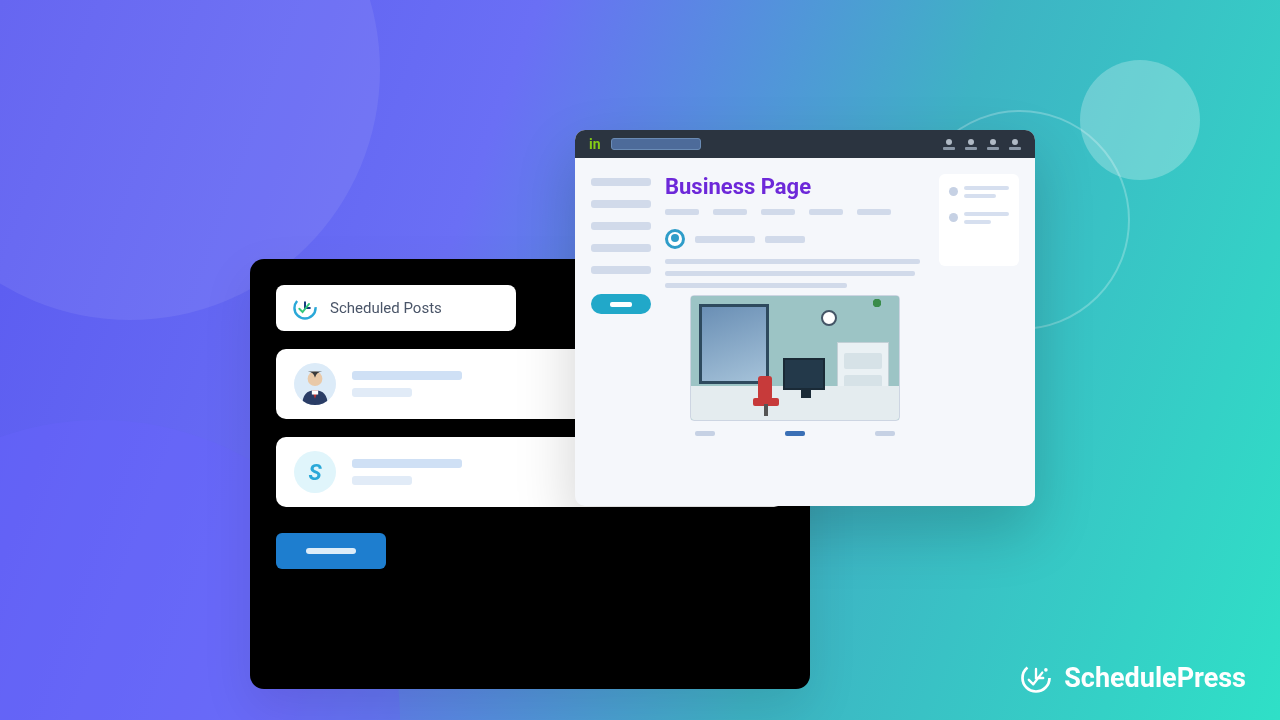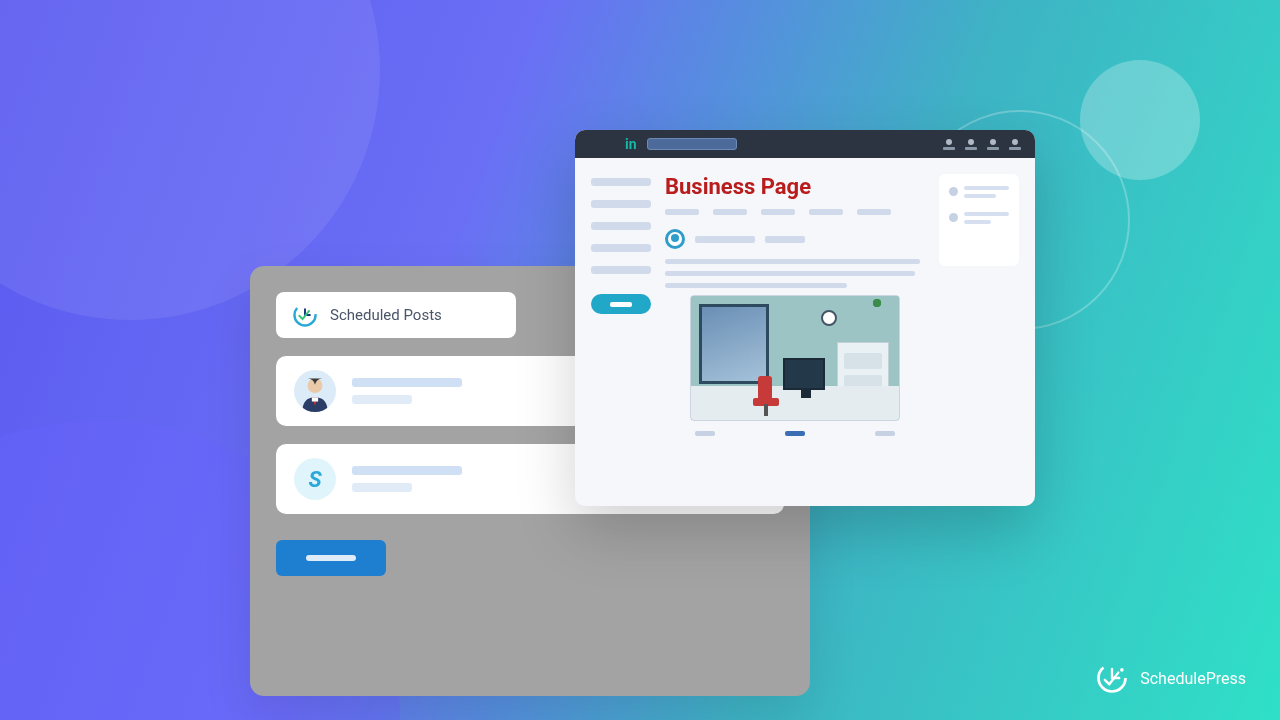--- a/index.html
+++ b/index.html
@@ -37,23 +37,23 @@
     position: absolute;
     width: 600px; height: 600px;
     border-radius: 50%;
     background: rgba(106,100,255,0.35);
     bottom: -300px; left: -200px;
   }
 
   
   .sp-panel {
     position: absolute;
-    top: 266px; left: 250px;
+    top: 259px; left: 250px;
     width: 560px; height: 430px;
-    background: #a3a3a3;
+    background: #000000;
     border-radius: 14px;
     padding: 26px;
     box-shadow: 0 20px 50px rgba(0,0,0,0.10);
   }
   .sp-title-card {
     background: #fff;
     border-radius: 8px;
     padding: 10px 16px;
     display: flex;
     align-items: center;
@@ -132,35 +132,35 @@
     width: 460px; height: 376px;
     background: #f5f7fb;
     border-radius: 10px;
     overflow:hidden;
     box-shadow: 0 25px 60px rgba(0,0,0,0.18);
   }
   .li-topbar{
     background:#2b3440;height:28px;
     display:flex;align-items:center;padding:0 14px;gap:10px;
   }
-  .li-topbar .in{color:#14b8a6;font-weight:700;font-size:14px;margin-left:36px;}
+  .li-topbar .in{color:#84cc16;font-weight:700;font-size:14px;}
   .li-search{width:90px;height:12px;border-radius:3px;background:#4d6b9a;border:1px solid #6a8bb5;}
   .li-topbar .spacer{flex:1;}
   .li-nav-ico{display:flex;flex-direction:column;align-items:center;gap:2px;}
   .li-nav-ico .dot{width:6px;height:6px;border-radius:50%;background:#b0bac5;}
   .li-nav-ico .bar{width:12px;height:3px;background:#8a97a6;border-radius:1px;}
 
   .li-body{display:flex;padding:16px 16px 10px 16px;gap:14px;height:calc(100% - 28px);}
   .li-side{width:60px;display:flex;flex-direction:column;gap:14px;padding-top:4px;}
   .li-side .sline{height:8px;border-radius:3px;background:#d1daea;}
   .li-side .sbtn{height:20px;border-radius:10px;background:#21a8c9;margin-top:6px;display:flex;align-items:center;justify-content:center;}
   .li-side .sbtn .ph{width:22px;height:5px;background:#fff;border-radius:2px;}
 
   .li-main{flex:1;}
-  .li-title{color:#b91c1c;font-weight:700;font-size:22px;margin-bottom:10px;}
+  .li-title{color:#6d28d9;font-weight:700;font-size:22px;margin-bottom:10px;}
   .li-tabrow{display:flex;gap:14px;margin-bottom:14px;}
   .li-tabrow .t{width:34px;height:6px;background:#d1daea;border-radius:2px;}
   .li-authorrow{display:flex;align-items:center;gap:10px;margin-bottom:10px;}
   .li-authorrow .aicon{width:20px;height:20px;border-radius:50%;border:3px solid #2f9dc9;background:#fff;position:relative;}
   .li-authorrow .aicon::after{content:"";position:absolute;width:8px;height:8px;border-radius:50%;background:#2f9dc9;top:2px;left:3px;}
   .li-authorrow .al{height:7px;background:#d1daea;border-radius:2px;}
   .li-para .pl{height:5px;background:#d1daea;border-radius:2px;margin-bottom:7px;}
 
   .li-image{
     margin-top:6px;width:210px;height:126px;border-radius:4px;
@@ -192,21 +192,21 @@
   .li-right .ritem{display:flex;gap:6px;align-items:flex-start;margin-bottom:10px;}
   .li-right .rdot{width:9px;height:9px;border-radius:50%;background:#c6d1e4;margin-top:1px;flex-shrink:0;}
   .li-right .rlines{flex:1;}
   .li-right .rl{height:4px;background:#d6dfef;border-radius:2px;margin-bottom:4px;}
 
   
   .brand{
     position:absolute;right:34px;bottom:24px;
     display:flex;align-items:center;gap:10px;color:#fff;
   }
-  .brand .t{font-weight:400;font-size:16px;}
+  .brand .t{font-weight:700;font-size:27px;}
 </style>
 </head>
 <body>
 
 <div class="bg-blob1"></div>
 <div class="bg-blob2"></div>
 <div class="bg-outline"></div>
 <div class="bg-circle"></div>
 
 <div class="sp-panel">

